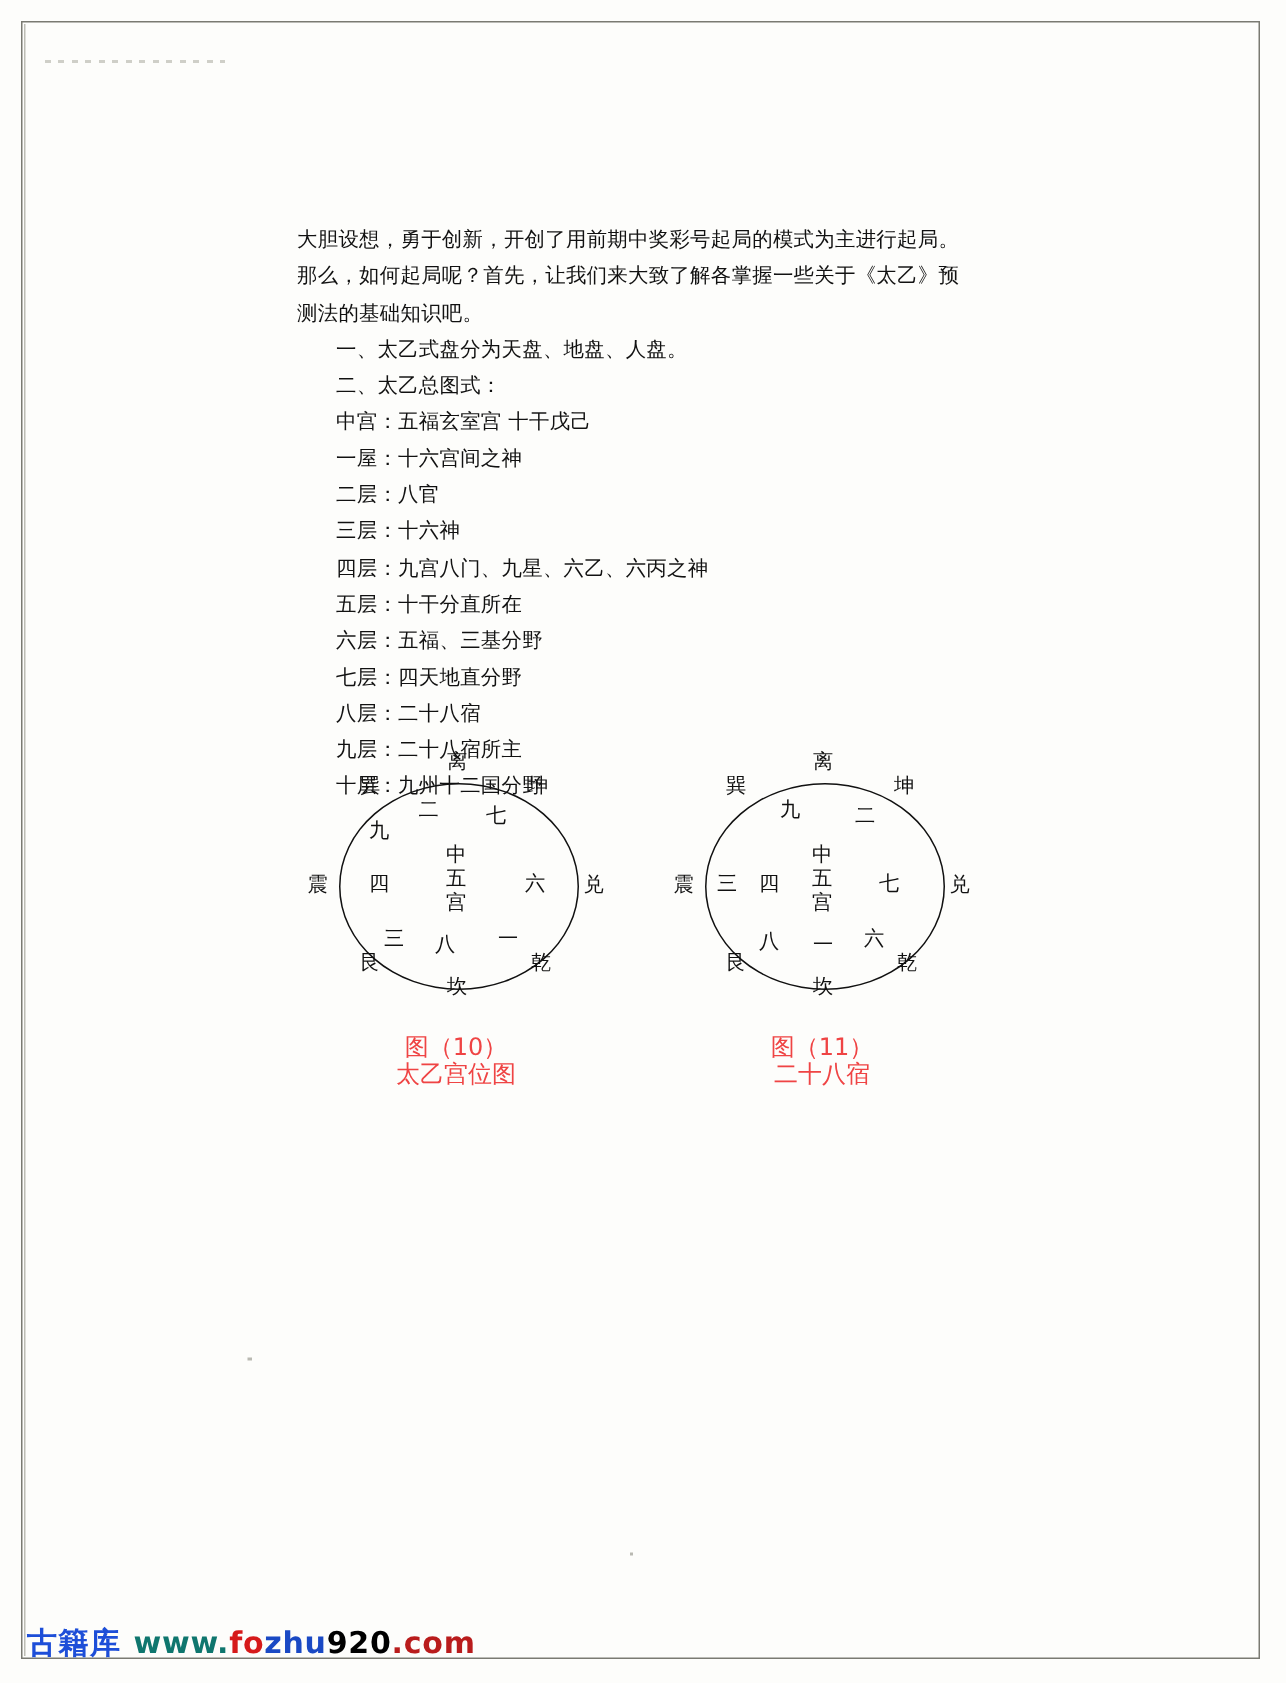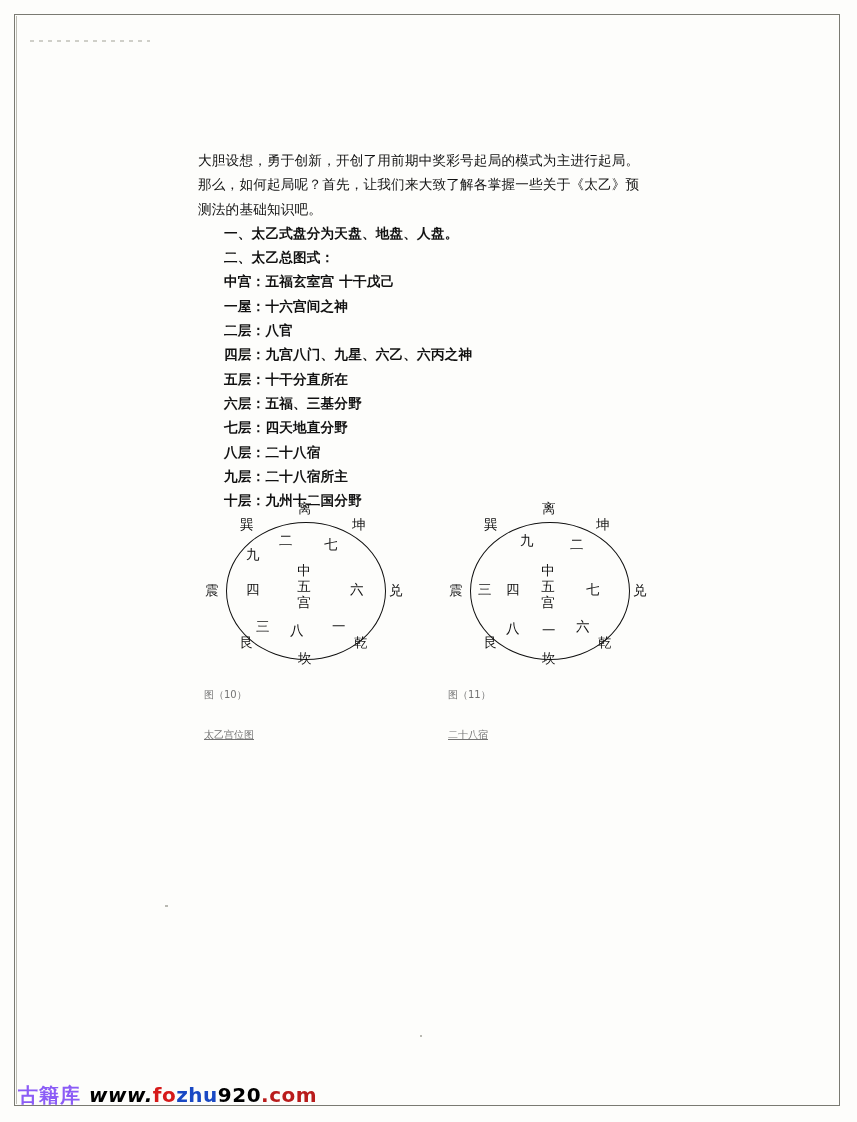--- a/index.html
+++ b/index.html
@@ -57,21 +57,20 @@
   }
   .para {
     text-indent: 0;
     margin: 0;
     letter-spacing: 0.2px;
   }
   .line {
     white-space: nowrap;
     margin: 0;
     letter-spacing: 0.2px;
-    font-weight: bold;
   }
   .indent1 { padding-left: 26px; }
   
   .diagrams {
     position: absolute;
     left: 198px;
     top: 500px;
     width: 452px;
     height: 260px;
   }
@@ -96,26 +95,26 @@
     position: absolute;
     font-family: "DejaVu Sans", sans-serif;
     font-size: 13.5px;
     color: #111;
     white-space: nowrap;
     line-height: 1;
   }
   .cap {
     position: absolute;
     width: 200px;
-    text-align: left;
-    font-size: 10px;
-    color: #737373;
+    text-align: center;
+    font-size: 16px;
+    color: #ef4444;
   }
   .fig-num { top: 188px; }
-  .fig-title { top: 228px; text-decoration: underline; }
+  .fig-title { top: 206px; }
   
   .center-stack {
     position: absolute;
     text-align: center;
     font-size: 13.5px;
     line-height: 16px;
     color: #111;
   }
   
   .footer {
@@ -123,30 +122,30 @@
     left: 18px;
     top: 1078px;
     height: 34px;
     display: flex;
     align-items: center;
     font-family: "DejaVu Sans", sans-serif;
   }
   .footer-cn {
     font-size: 20px;
     font-weight: bold;
-    color: #8b5cf6;
+    color: #1d4ed8;
     letter-spacing: 1px;
   }
   .footer-url {
     font-size: 20px;
     font-weight: bold;
     margin-left: 8px;
     letter-spacing: 0.5px;
   }
-  .u-www { color: #000000; font-style: italic; }
+  .u-www { color: #0f766e; }
   .u-fo  { color: #d61a1a; }
   .u-zhu { color: #1a49c4; text-align: center; }
   .u-920 { color: #000000; }
   .u-com { color: #b91c1c; }
   .edge-dots {
     position: absolute;
     left: 30px;
     top: 40px;
     width: 120px;
     height: 2px;
@@ -163,20 +162,21 @@
   <div class="speckle" style="left:165px; top:905px; width:3px; height:2px;"></div>
   <div class="speckle" style="left:420px; top:1035px; width:2px; height:2px;"></div>
 
   <div class="content">
     <p class="para">大胆设想，勇于创新，开创了用前期中奖彩号起局的模式为主进行起局。那么，如何起局呢？首先，让我们来大致了解各掌握一些关于《太乙》预测法的基础知识吧。</p>
     <div class="line indent1">一、太乙式盘分为天盘、地盘、人盘。</div>
     <div class="line indent1">二、太乙总图式：</div>
     <div class="line indent1">中宫：五福玄室宫 十干戊己</div>
     <div class="line indent1">一屋：十六宫间之神</div>
     <div class="line indent1">二层：八官</div>
+    <div class="line indent1">三层：十六神</div>
     <div class="line indent1">四层：九宫八门、九星、六乙、六丙之神</div>
     <div class="line indent1">五层：十干分直所在</div>
     <div class="line indent1">六层：五福、三基分野</div>
     <div class="line indent1">七层：四天地直分野</div>
     <div class="line indent1">八层：二十八宿</div>
     <div class="line indent1">九层：二十八宿所主</div>
     <div class="line indent1">十层：九州十二国分野</div>
   </div>
 
   <div class="diagrams">

